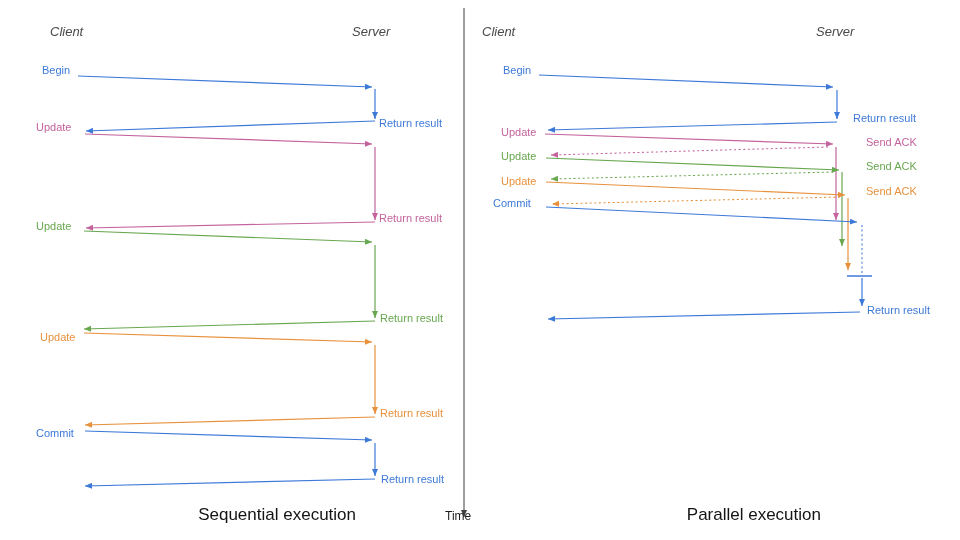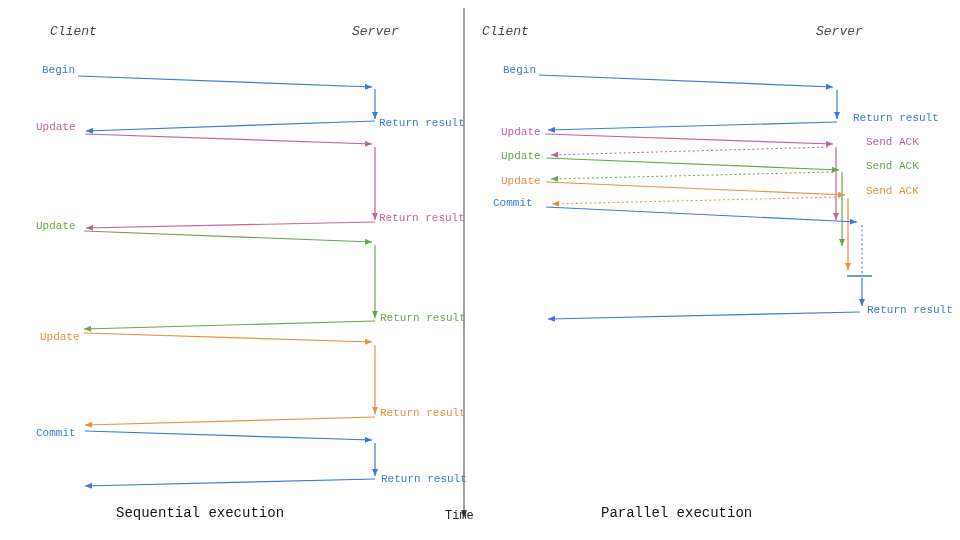--- a/index.html
+++ b/index.html
@@ -1,23 +1,23 @@
 <!DOCTYPE html>
 <html style="--blue: #3d79d8; --pink: #c4639d; --green: #68a74f; --orange: #e8913d; --axis: #3f3f3f; --header: #4a4a4a; --caption: #141414;"><head>
 <meta charset="utf-8">
 <style>
   html,body{margin:0;padding:0;background:#ffffff;}
   .stage{
     position:relative;width:960px;height:540px;background:#ffffff;
-    font-family:Liberation Mono, monospace;overflow:hidden;
+    font-family:Liberation Sans, sans-serif;overflow:hidden;
   }
   .stage svg{position:absolute;left:0;top:0;}
   .lbl{position:absolute;font-size:11px;line-height:13px;white-space:nowrap;}
   .hdr{position:absolute;font-size:13px;font-style:italic;color:var(--header);white-space:nowrap;}
-  .cap{position:absolute;font-size:14px;color:var(--caption);text-align:left;white-space:nowrap;}
+  .cap{position:absolute;font-size:17px;color:var(--caption);text-align:right;white-space:nowrap;}
   .time-lbl{position:absolute;font-size:12px;color:#1f1f1f;white-space:nowrap;}
   .t-blue{color:var(--blue);} .t-pink{color:var(--pink);}
   .t-green{color:var(--green);} .t-orange{color:var(--orange);}
   line{fill:none;stroke-width:1.2;}
   .st-blue{stroke:var(--blue);} .st-pink{stroke:var(--pink);}
   .st-green{stroke:var(--green);} .st-orange{stroke:var(--orange);}
   .st-axis{stroke:var(--axis);stroke-width:1;}
   .dot{stroke-dasharray:2 2.6;stroke-width:1.05;}
   .bar{stroke-width:1.5;}
   .fl-blue{fill:var(--blue);} .fl-pink{fill:var(--pink);}

